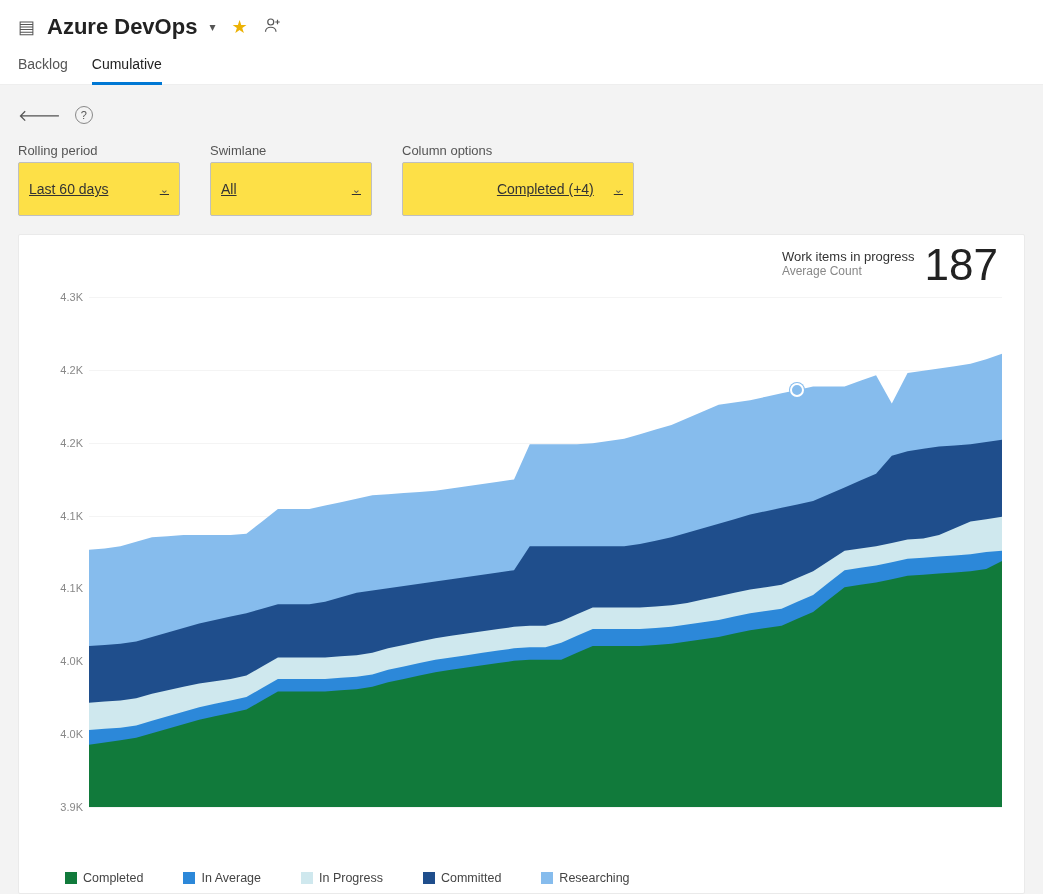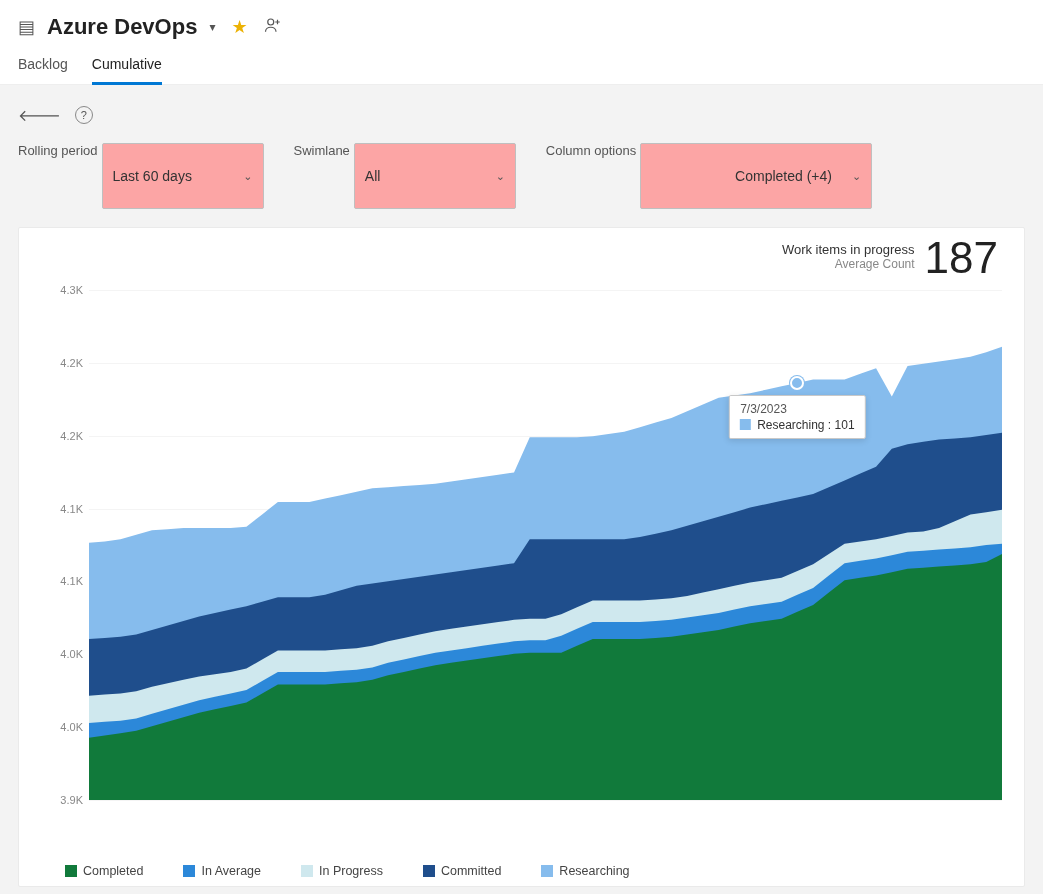--- a/index.html
+++ b/index.html
@@ -11,28 +11,28 @@
   .person-icon{font-size:16px;color:#555;}
   .tabs{display:flex;gap:24px;padding:4px 18px 0 18px;border-bottom:1px solid #eee;}
   .tab{padding:6px 0 10px 0;color:#555;cursor:pointer;}
   .tab.active{color:#222;font-weight:400;border-bottom:3px solid #0078d4;margin-bottom:-1px;}
   .content{background:#f3f3f3;padding:20px 18px 6px 18px;min-height:820px;}
   .title-row{display:flex;align-items:center;gap:14px;margin-bottom:18px;}
   .back-arrow{font-size:16px;color:#555;cursor:pointer;}
   .page-title{font-size:22px;font-weight:600;color:#222;}
   .help-icon{border:1px solid #888;border-radius:50%;width:16px;height:16px;display:inline-flex;align-items:center;justify-content:center;font-size:11px;color:#555;}
   .filters{display:flex;gap:30px;margin-bottom:18px;}
-  .filter-group{display:flex;gap:4px;}
+  .filter-group{display:flex;flex-direction:column;gap:4px;}
   .filter-label{font-size:13px;color:#555;}
-  .select{background:#fca5a5;border:1px solid #bfbfbf;border-radius:2px;padding:24px 10px;display:flex;align-items:center;justify-content:space-between;gap:20px;cursor:pointer;min-width:140px;}
+  .select{background:#fde047;border:1px solid #bfbfbf;border-radius:2px;padding:18px 10px;display:flex;align-items:center;justify-content:space-between;gap:20px;cursor:pointer;min-width:140px;text-decoration:underline;}
   .select.wide{min-width:210px;justify-content:flex-end;}
   .select .chev{font-size:11px;}
   .chart-card{background:#fff;border:1px solid #eaeaea;border-radius:2px;padding:18px 22px 8px 22px;position:relative;}
   .kpi{position:absolute;top:14px;right:26px;text-align:right;display:flex;align-items:flex-start;}
-  .kpi-labels{margin-right:10px;text-align:right;}
+  .kpi-labels{margin-right:10px;text-align:left;}
   .kpi-line1{font-size:13px;color:#333;}
   .kpi-line2{font-size:12px;color:#888;}
   .kpi-value{font-size:44px;font-weight:300;color:#222;line-height:1;margin-top:-6px;}
   .plot-wrap{position:relative;height:560px;margin-top:44px;}
   .y-axis{position:absolute;left:0;top:0;height:510px;width:48px;}
   .y-tick{position:absolute;right:6px;font-size:11px;color:#888;transform:translateY(-50%);}
   .y-line{position:absolute;left:48px;right:0;border-top:1px solid #f4f4f4;}
   .plot{position:absolute;left:48px;top:0;right:0;height:510px;overflow:hidden;}
   .layer{position:absolute;inset:0;}
   .layer svg{width:100%;height:100%;}
@@ -141,27 +141,20 @@
           <div class="layer"><svg viewBox="0 0 940 510" preserveAspectRatio="none">
               <path d="M0,405.73333333333335 L16.20689655172414,404.6 L32.41379310344828,403.46666666666664 L48.62068965517241,401.2 L64.82758620689656,396.6666666666667 L81.0344827586207,393.26666666666665 L97.24137931034483,389.8666666666667 L113.44827586206897,386.4666666666667 L129.6551724137931,384.2 L145.86206896551724,381.93333333333334 L162.0689655172414,378.5333333333333 L178.2758620689655,369.4666666666667 L194.48275862068965,360.4 L210.6896551724138,360.4 L226.89655172413794,360.4 L243.1034482758621,360.4 L259.3103448275862,359.26666666666665 L275.51724137931035,358.1333333333333 L291.7241379310345,355.8666666666667 L307.9310344827586,351.33333333333337 L324.1379310344828,347.93333333333334 L340.3448275862069,344.5333333333333 L356.551724137931,341.1333333333333 L372.7586206896552,338.8666666666667 L388.9655172413793,336.6 L405.17241379310343,334.33333333333337 L421.3793103448276,332.06666666666666 L437.5862068965517,329.8 L453.7931034482759,328.66666666666663 L470,328.66666666666663 L486.2068965517242,324.1333333333333 L502.41379310344826,317.33333333333337 L518.6206896551724,310.5333333333333 L534.8275862068966,310.5333333333333 L551.0344827586207,310.5333333333333 L567.2413793103448,310.5333333333333 L583.448275862069,309.4 L599.6551724137931,308.26666666666665 L615.8620689655172,306 L632.0689655172414,302.6 L648.2758620689656,299.2 L664.4827586206897,295.8 L680.6896551724138,292.4 L696.896551724138,290.1333333333333 L713.103448275862,287.8666666666667 L729.3103448275862,281.06666666666666 L745.5172413793103,274.26666666666665 L761.7241379310344,264.06666666666666 L777.9310344827586,253.86666666666667 L794.1379310344828,251.59999999999997 L810.3448275862069,249.33333333333337 L826.551724137931,245.93333333333334 L842.7586206896552,242.5333333333333 L858.9655172413793,241.40000000000003 L875.1724137931034,238 L891.3793103448276,231.2 L907.5862068965517,224.39999999999998 L923.7931034482758,222.13333333333333 L940,219.86666666666667 L940,510 L0,510 Z" fill="#cfe8ee"></path>
             </svg></div>
           <div class="layer"><svg viewBox="0 0 940 510" preserveAspectRatio="none">
               <path d="M0,432.93333333333334 L16.20689655172414,431.8 L32.41379310344828,430.6666666666667 L48.62068965517241,428.4 L64.82758620689656,423.8666666666667 L81.0344827586207,419.3333333333333 L97.24137931034483,414.8 L113.44827586206897,410.26666666666665 L129.6551724137931,406.8666666666667 L145.86206896551724,403.46666666666664 L162.0689655172414,400.06666666666666 L178.2758620689655,391 L194.48275862068965,381.93333333333334 L210.6896551724138,381.93333333333334 L226.89655172413794,381.93333333333334 L243.1034482758621,381.93333333333334 L259.3103448275862,380.79999999999995 L275.51724137931035,379.6666666666667 L291.7241379310345,377.4 L307.9310344827586,372.8666666666667 L324.1379310344828,369.4666666666667 L340.3448275862069,366.06666666666666 L356.551724137931,362.6666666666667 L372.7586206896552,360.4 L388.9655172413793,358.1333333333333 L405.17241379310343,355.8666666666667 L421.3793103448276,353.6 L437.5862068965517,351.33333333333337 L453.7931034482759,350.2 L470,350.2 L486.2068965517242,345.66666666666663 L502.41379310344826,338.8666666666667 L518.6206896551724,332.06666666666666 L534.8275862068966,332.06666666666666 L551.0344827586207,332.06666666666666 L567.2413793103448,332.06666666666666 L583.448275862069,330.93333333333334 L599.6551724137931,329.8 L615.8620689655172,327.53333333333336 L632.0689655172414,325.26666666666665 L648.2758620689656,323 L664.4827586206897,319.6 L680.6896551724138,316.2 L696.896551724138,313.93333333333334 L713.103448275862,311.66666666666663 L729.3103448275862,304.8666666666667 L745.5172413793103,298.06666666666666 L761.7241379310344,285.6 L777.9310344827586,273.1333333333333 L794.1379310344828,270.8666666666667 L810.3448275862069,268.6 L826.551724137931,265.20000000000005 L842.7586206896552,261.79999999999995 L858.9655172413793,260.6666666666667 L875.1724137931034,259.5333333333333 L891.3793103448276,258.4 L907.5862068965517,257.26666666666665 L923.7931034482758,255 L940,253.86666666666667 L940,510 L0,510 Z" fill="#2c88d9"></path>
             </svg></div>
           <div class="layer"><svg viewBox="0 0 940 510" preserveAspectRatio="none">
               <path d="M0,447.6666666666667 L16.20689655172414,445.4 L32.41379310344828,443.1333333333333 L48.62068965517241,440.8666666666667 L64.82758620689656,436.33333333333337 L81.0344827586207,431.8 L97.24137931034483,427.26666666666665 L113.44827586206897,422.73333333333335 L129.6551724137931,419.3333333333333 L145.86206896551724,415.93333333333334 L162.0689655172414,412.5333333333333 L178.2758620689655,403.46666666666664 L194.48275862068965,394.4 L210.6896551724138,394.4 L226.89655172413794,394.4 L243.1034482758621,394.4 L259.3103448275862,393.26666666666665 L275.51724137931035,392.1333333333333 L291.7241379310345,389.8666666666667 L307.9310344827586,385.33333333333337 L324.1379310344828,381.93333333333334 L340.3448275862069,378.5333333333333 L356.551724137931,375.1333333333333 L372.7586206896552,372.8666666666667 L388.9655172413793,370.6 L405.17241379310343,368.3333333333333 L421.3793103448276,366.06666666666666 L437.5862068965517,363.79999999999995 L453.7931034482759,362.6666666666667 L470,362.6666666666667 L486.2068965517242,362.6666666666667 L502.41379310344826,355.8666666666667 L518.6206896551724,349.0666666666667 L534.8275862068966,349.0666666666667 L551.0344827586207,349.0666666666667 L567.2413793103448,349.0666666666667 L583.448275862069,347.93333333333334 L599.6551724137931,346.79999999999995 L615.8620689655172,344.5333333333333 L632.0689655172414,342.26666666666665 L648.2758620689656,340 L664.4827586206897,336.6 L680.6896551724138,333.2 L696.896551724138,330.93333333333334 L713.103448275862,328.66666666666663 L729.3103448275862,321.8666666666667 L745.5172413793103,315.06666666666666 L761.7241379310344,302.6 L777.9310344827586,290.1333333333333 L794.1379310344828,287.8666666666667 L810.3448275862069,285.6 L826.551724137931,282.20000000000005 L842.7586206896552,278.8 L858.9655172413793,277.66666666666663 L875.1724137931034,276.5333333333333 L891.3793103448276,275.4 L907.5862068965517,274.26666666666665 L923.7931034482758,272 L940,264.06666666666666 L940,510 L0,510 Z" fill="#117a3b"></path>
             </svg></div>
           <div class="marker" style="left: 77.5862%; top: 92.9333px;"></div>
-          <div class="tooltip" style="left: 77.5862%; top: 92.9333px;">
-            <div class="date">7/3/2023</div>
-            <div class="row">
-              <span class="tt-swatch" style="background:#86bced"></span>
-              <span>Researching : 101</span>
-            </div>
-          </div>
         </div>
     </div>
 
     <div class="legend">
       <div class="legend-item">
           <span class="sw" id="sw-completed" style="background: rgb(17, 122, 59);"></span>
           <span>Completed</span>
         </div>
       <div class="legend-item">
           <span class="sw" id="sw-in_review" style="background: rgb(44, 136, 217);"></span>

